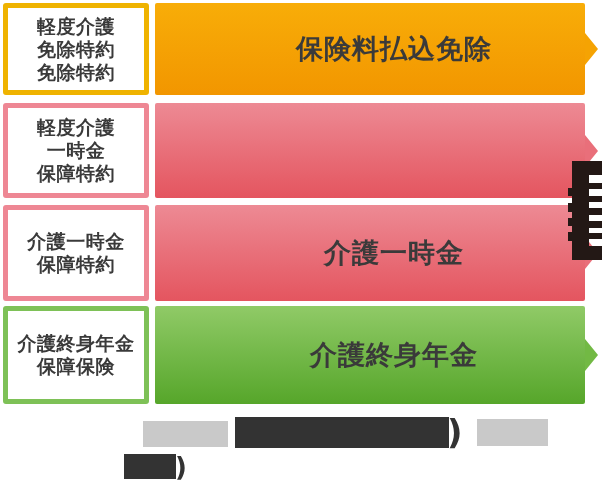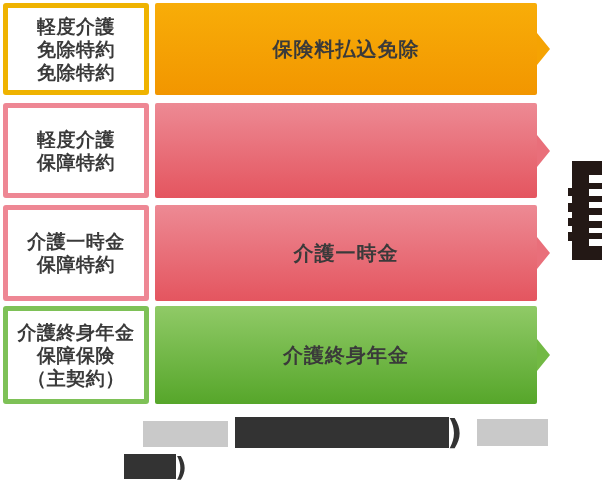--- a/index.html
+++ b/index.html
@@ -33,23 +33,24 @@
   .label-box.theme-red    { border-color: var(--row2_border, #ee8794); }
   .label-box.theme-green  { border-color: var(--row4_border, #7ec157); }
 
   
   .bar {
     position: absolute;
     left: 155px; width: 382px;
     display: flex; align-items: center; justify-content: center;
     color: var(--text, #3a3a3a);
     font-weight: bold;
-    font-size: 20px;
+    font-size: 27px;
     letter-spacing: 1px;
     border-radius: 2px;
+    padding-left: 48px;
   }
   .bar.theme-orange { background: linear-gradient(to bottom, var(--row1_bar_top, #f8ad08), var(--row1_bar_bottom, #f29600)); }
   .bar.theme-red    { background: linear-gradient(to bottom, var(--row2_bar_top, #ed8a94), var(--row2_bar_bottom, #e4555f)); }
   .bar.theme-green  { background: linear-gradient(to bottom, var(--row4_bar_top, #90ca67), var(--row4_bar_bottom, #56a62a)); }
 
   .arrow-tip {
     position: absolute;
     right: -13px; top: 50%; margin-top: -16px;
     width: 0; height: 0;
     border-top: 16px solid transparent;
@@ -84,39 +85,39 @@
     <div>免除特約</div>
     <div>免除特約</div>
   </div>
   <div class="bar theme-orange" style="top:3px; height:92px;">
     <span>保険料払込免除</span>
     <span class="arrow-tip"></span>
   </div>
 
   <div class="label-box theme-red" style="top:103px; height:95px;">
     <div>軽度介護</div>
+    <div>一時金</div>
     <div>保障特約</div>
   </div>
   <div class="bar theme-red" style="top:103px; height:95px;">
     <span class="arrow-tip"></span>
   </div>
 
   <div class="label-box theme-red" style="top:205px; height:96px;">
     <div>介護一時金</div>
     <div>保障特約</div>
   </div>
   <div class="bar theme-red" style="top:205px; height:96px;">
     <span>介護一時金</span>
     <span class="arrow-tip"></span>
   </div>
 
   <div class="label-box theme-green" style="top:306px; height:98px;">
     <div>介護終身年金</div>
     <div>保障保険</div>
-    <div>（主契約）</div>
   </div>
   <div class="bar theme-green" style="top:306px; height:98px;">
     <span>介護終身年金</span>
     <span class="arrow-tip"></span>
   </div>
 
   <div id="glyph-fragment">
     <div class="fr" style="left:4px;  top:0;    width:17px; height:99px;"></div>
     <div class="fr" style="left:4px;  top:0;    width:30px; height:14px;"></div>
     <div class="fr" style="left:4px;  top:85px; width:30px; height:14px;"></div>

